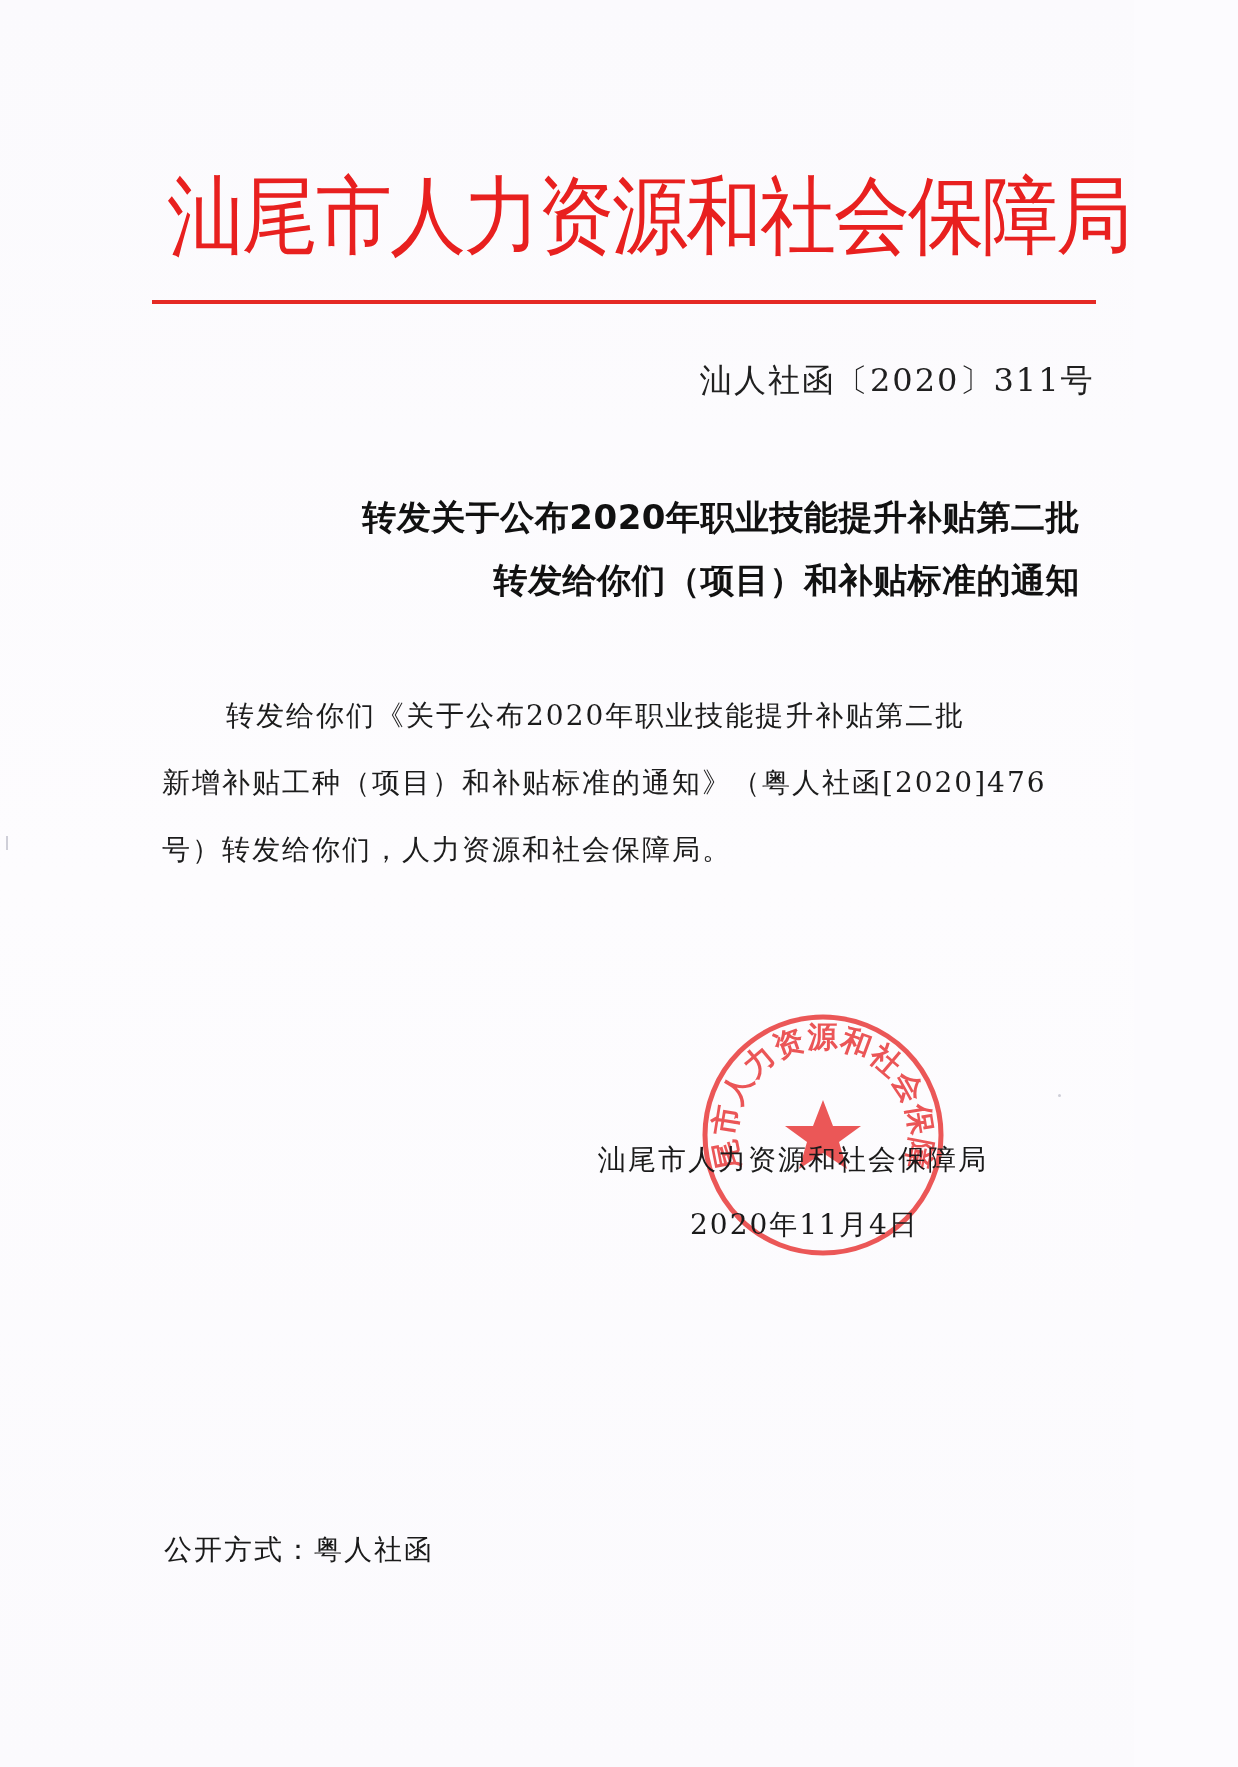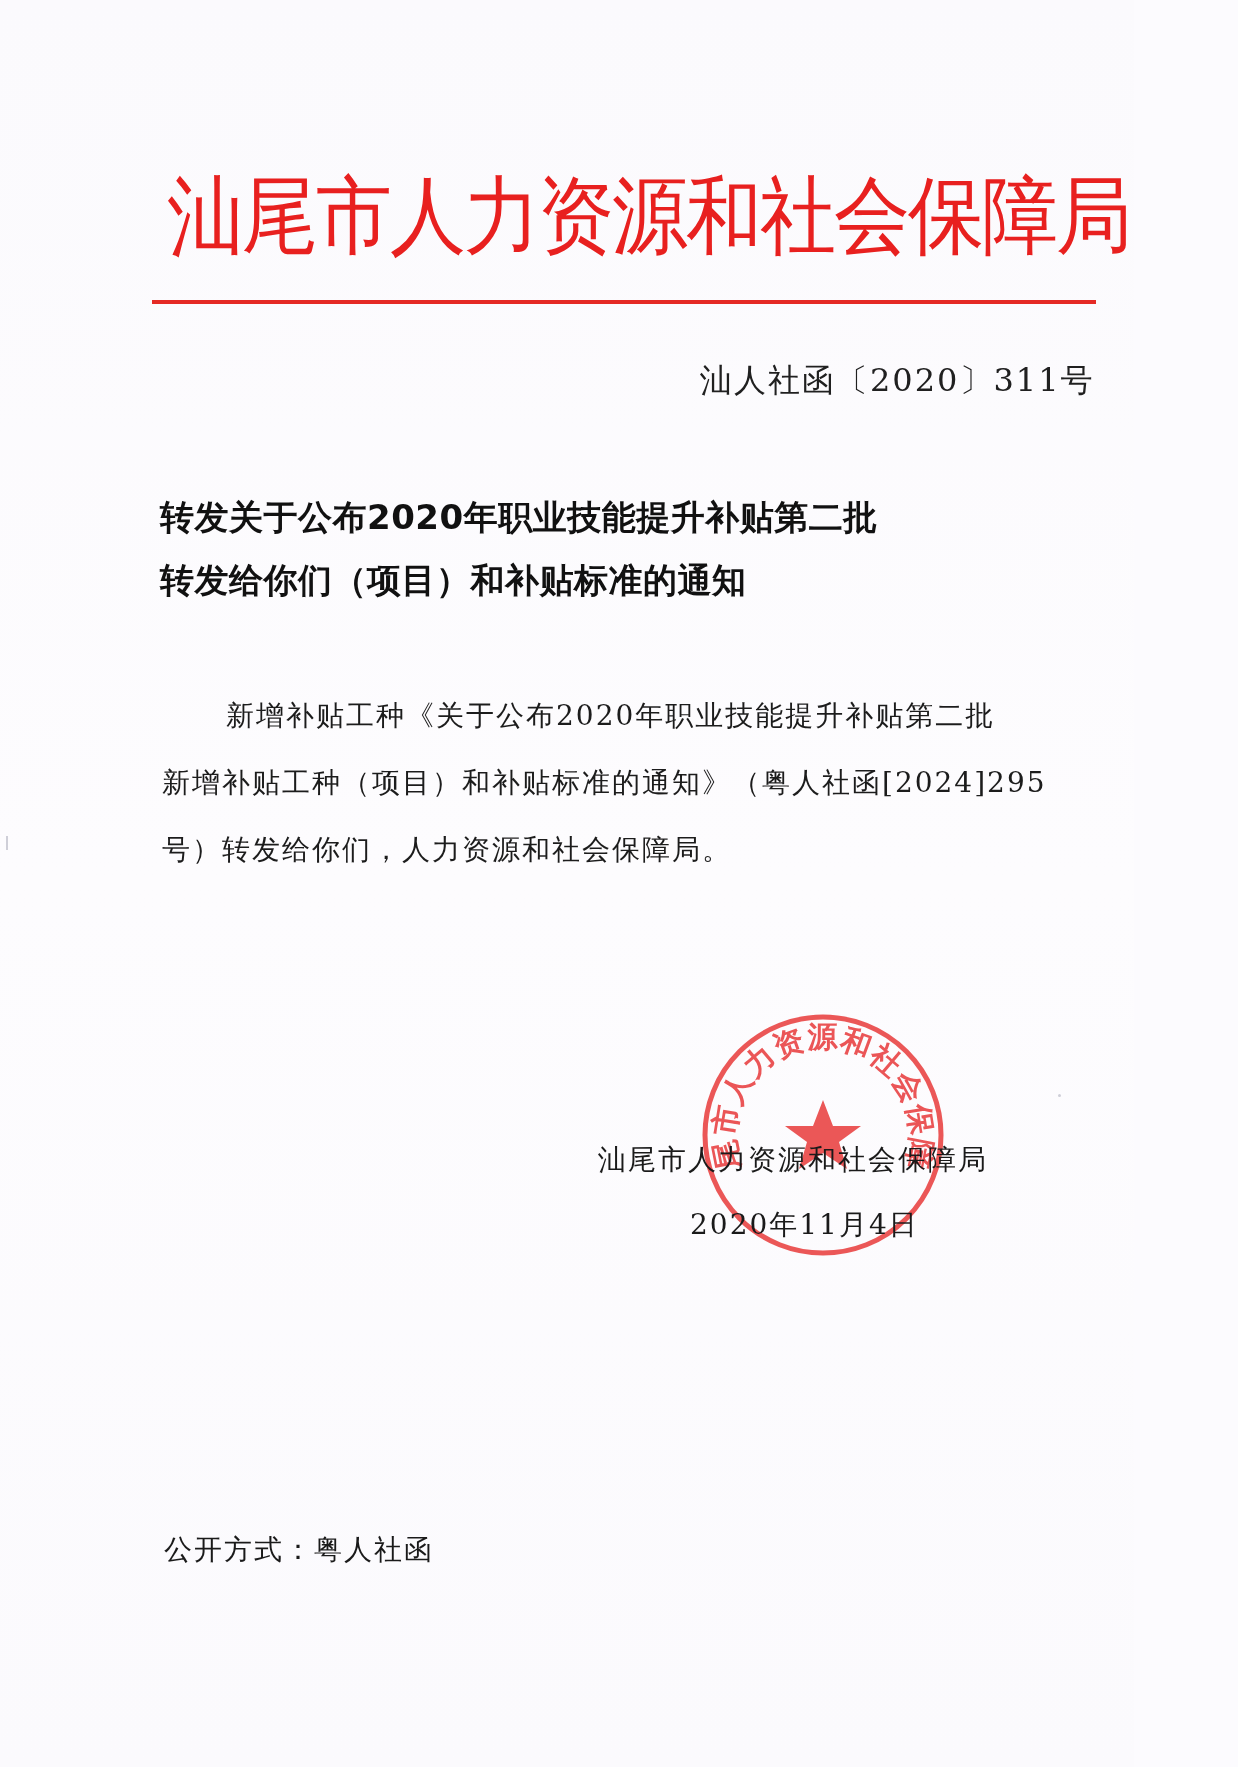--- a/index.html
+++ b/index.html
@@ -54,21 +54,21 @@
       line-height: 40px;
       letter-spacing: 2px;
       color: #202020;
       white-space: nowrap;
     }
     .doc-title {
       position: absolute;
       left: 160px;
       top: 486px;
       width: 920px;
-      text-align: left;
+      text-align: right;
       font-family: "DejaVu Sans", "Liberation Sans", sans-serif;
       font-weight: bold;
       font-size: 34px;
       line-height: 63px;
       color: #111;
       letter-spacing: 0.5px;
     }
     .doc-title span { display: block; white-space: nowrap; }
     .body-text {
       position: absolute;
@@ -128,22 +128,22 @@
   <div class="red-rule"></div>
 
   <div class="doc-number">汕人社函〔2020〕311号</div>
 
   <div class="doc-title">
     <span>转发关于公布2020年职业技能提升补贴第二批</span>
     <span>转发给你们（项目）和补贴标准的通知</span>
   </div>
 
   <div class="body-text">
-    <span class="line indent">新增补贴工种《关于公布2020年职业技能提升补贴第二批</span>
-    <span class="line">新增补贴工种（项目）和补贴标准的通知》（粤人社函[2024]295</span>
+    <span class="line indent">转发给你们《关于公布2020年职业技能提升补贴第二批</span>
+    <span class="line">新增补贴工种（项目）和补贴标准的通知》（粤人社函[2020]476</span>
     <span class="line">号）转发给你们，人力资源和社会保障局。</span>
   </div>
 
   <svg class="seal" viewBox="0 0 246 246" xmlns="http://www.w3.org/2000/svg">
     <defs>
       <path id="sealArc" d="M 46 166 A 88 88 0 1 1 200 166"></path>
     </defs>
     <circle cx="123" cy="123" r="118" fill="none" stroke="#e8393a" stroke-width="5" opacity="0.85"></circle>
     <text font-family="DejaVu Serif, serif" font-size="30" fill="#e8393a" opacity="0.85" font-weight="bold" letter-spacing="1">
       <textPath href="#sealArc" startOffset="50%" text-anchor="middle">汕尾市人力资源和社会保障局</textPath>

